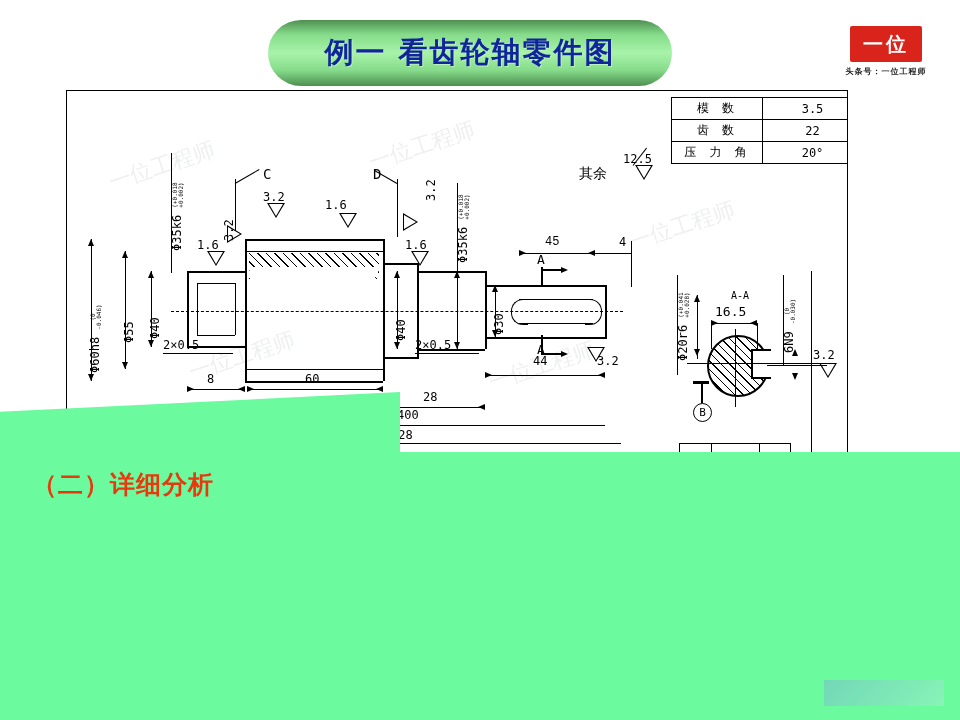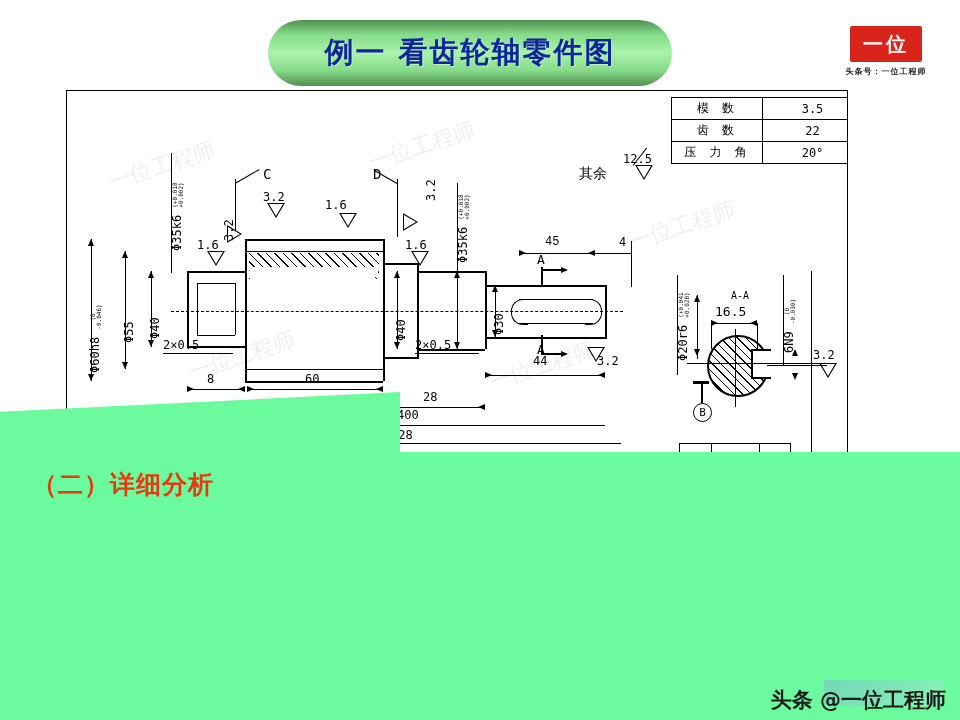--- a/index.html
+++ b/index.html
@@ -371,14 +371,13 @@
 </div>
 
 <div id="green-panel">
   <div id="green-wedge"></div>
   <div id="green-step"></div>
 
   <div id="heading">（二）详细分析</div>
 
 
   <div id="wm-ghost"></div>
-  <div id="watermark">头条 @一位工程师</div>
 </div>
 
 </body></html>

